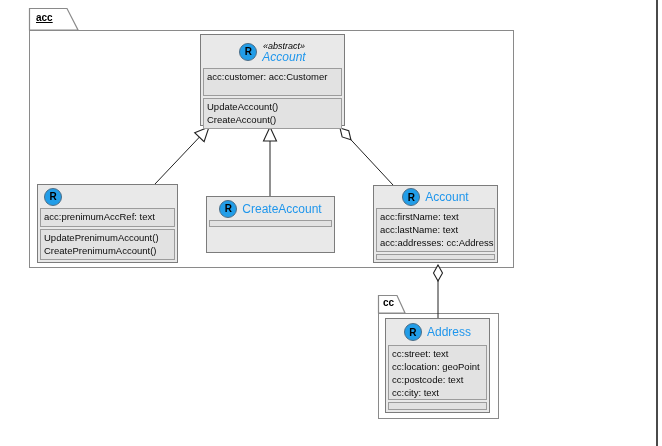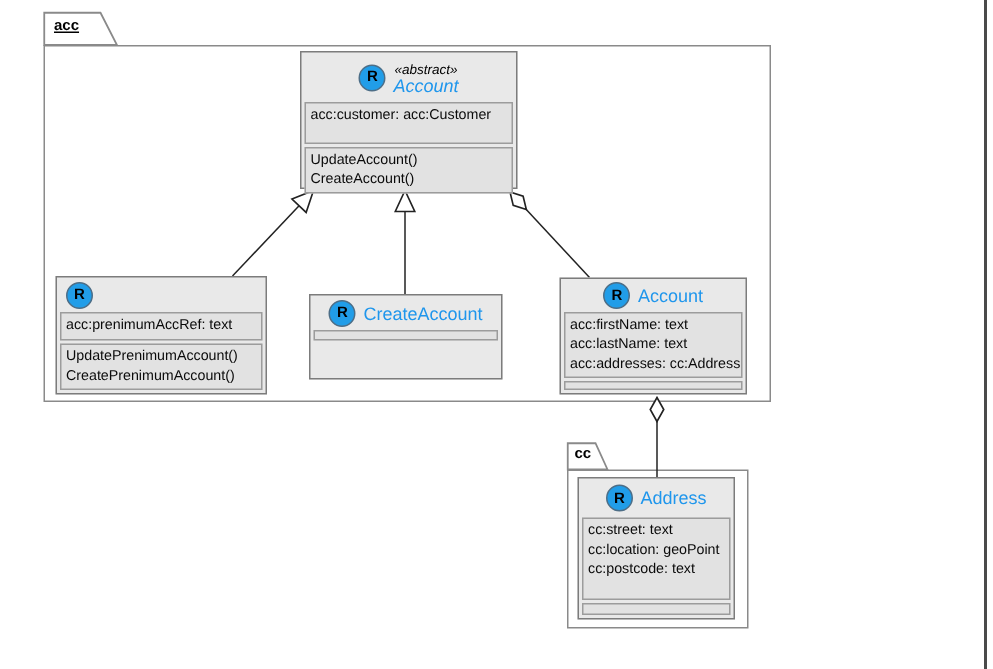--- a/index.html
+++ b/index.html
@@ -123,17 +123,18 @@
 
 <div class="cls" style="left:385px;top:318px;width:105px;height:95px;">
   <div class="hdr" style="height:26px;">
     <span class="ricon">R</span>
     <span class="cname">Address</span>
   </div>
   <div class="comp" style="height:55px;">
     <div class="row">cc:street: text</div>
     <div class="row">cc:location: geoPoint</div>
     <div class="row">cc:postcode: text</div>
+    <div class="row">cc:city: text</div>
   </div>
   <div class="comp" style="height:8px;"></div>
 </div>
 
 <div class="win-edge" style="left:656px;"></div>
 
 </body></html>

